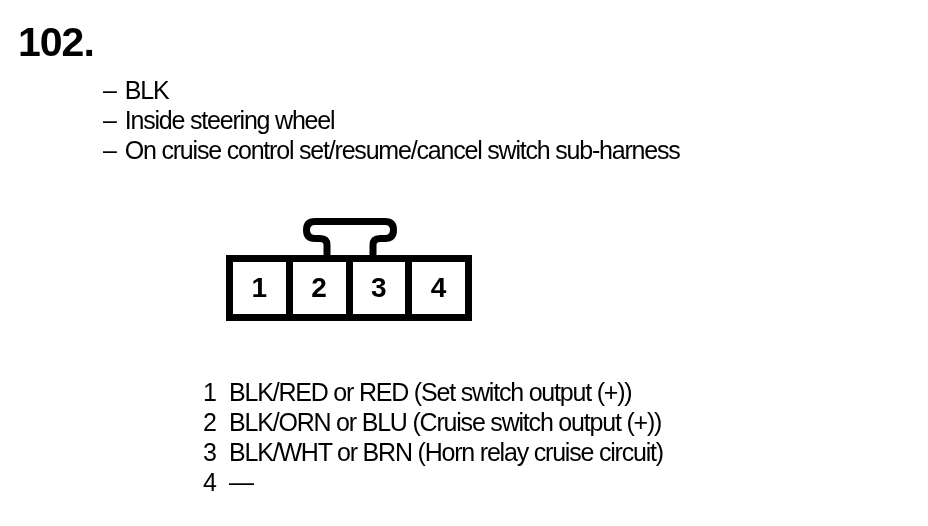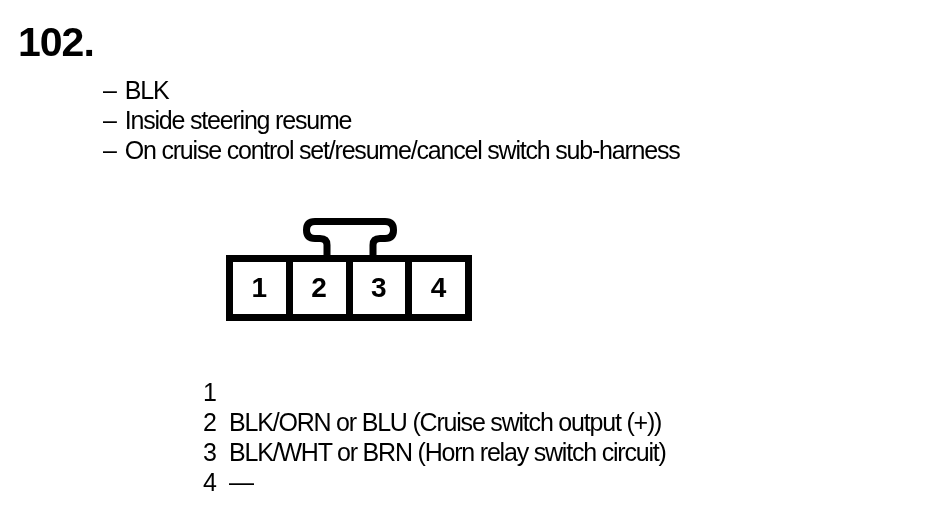--- a/index.html
+++ b/index.html
@@ -90,21 +90,21 @@
     <span class="title-num">102.</span>
   </h1>
 
   <div class="notes">
     <div class="note">
       <span class="dash">–</span>
       <span>BLK</span>
     </div>
     <div class="note">
       <span class="dash">–</span>
-      <span>Inside steering resume</span>
+      <span>Inside steering wheel</span>
     </div>
     <div class="note">
       <span class="dash">–</span>
       <span>On cruise control set/resume/cancel switch sub-harness</span>
     </div>
   </div>
 
   <div>
     <svg class="latch" width="108" height="52" viewBox="296 210 108 52" aria-hidden="true">
       <path d="M327 259 L327 245 Q327 238.5 320 238.5 L315 238.5
@@ -116,28 +116,29 @@
       <div class="cell">1</div>
       <div class="cell">2</div>
       <div class="cell">3</div>
       <div class="cell">4</div>
     </div>
   </div>
 
   <div class="pinout">
     <div class="pin-row">
       <span class="pin-num">1</span>
+      <span class="pin-desc">BLK/RED or RED (Set switch output (+))</span>
     </div>
     <div class="pin-row">
       <span class="pin-num">2</span>
       <span class="pin-desc">BLK/ORN or BLU (Cruise switch output (+))</span>
     </div>
     <div class="pin-row">
       <span class="pin-num">3</span>
-      <span class="pin-desc">BLK/WHT or BRN (Horn relay switch circuit)</span>
+      <span class="pin-desc">BLK/WHT or BRN (Horn relay cruise circuit)</span>
     </div>
     <div class="pin-row">
       <span class="pin-num">4</span>
       <span class="pin-desc">—</span>
     </div>
   </div>
 
 </div>
 
 </body></html>

